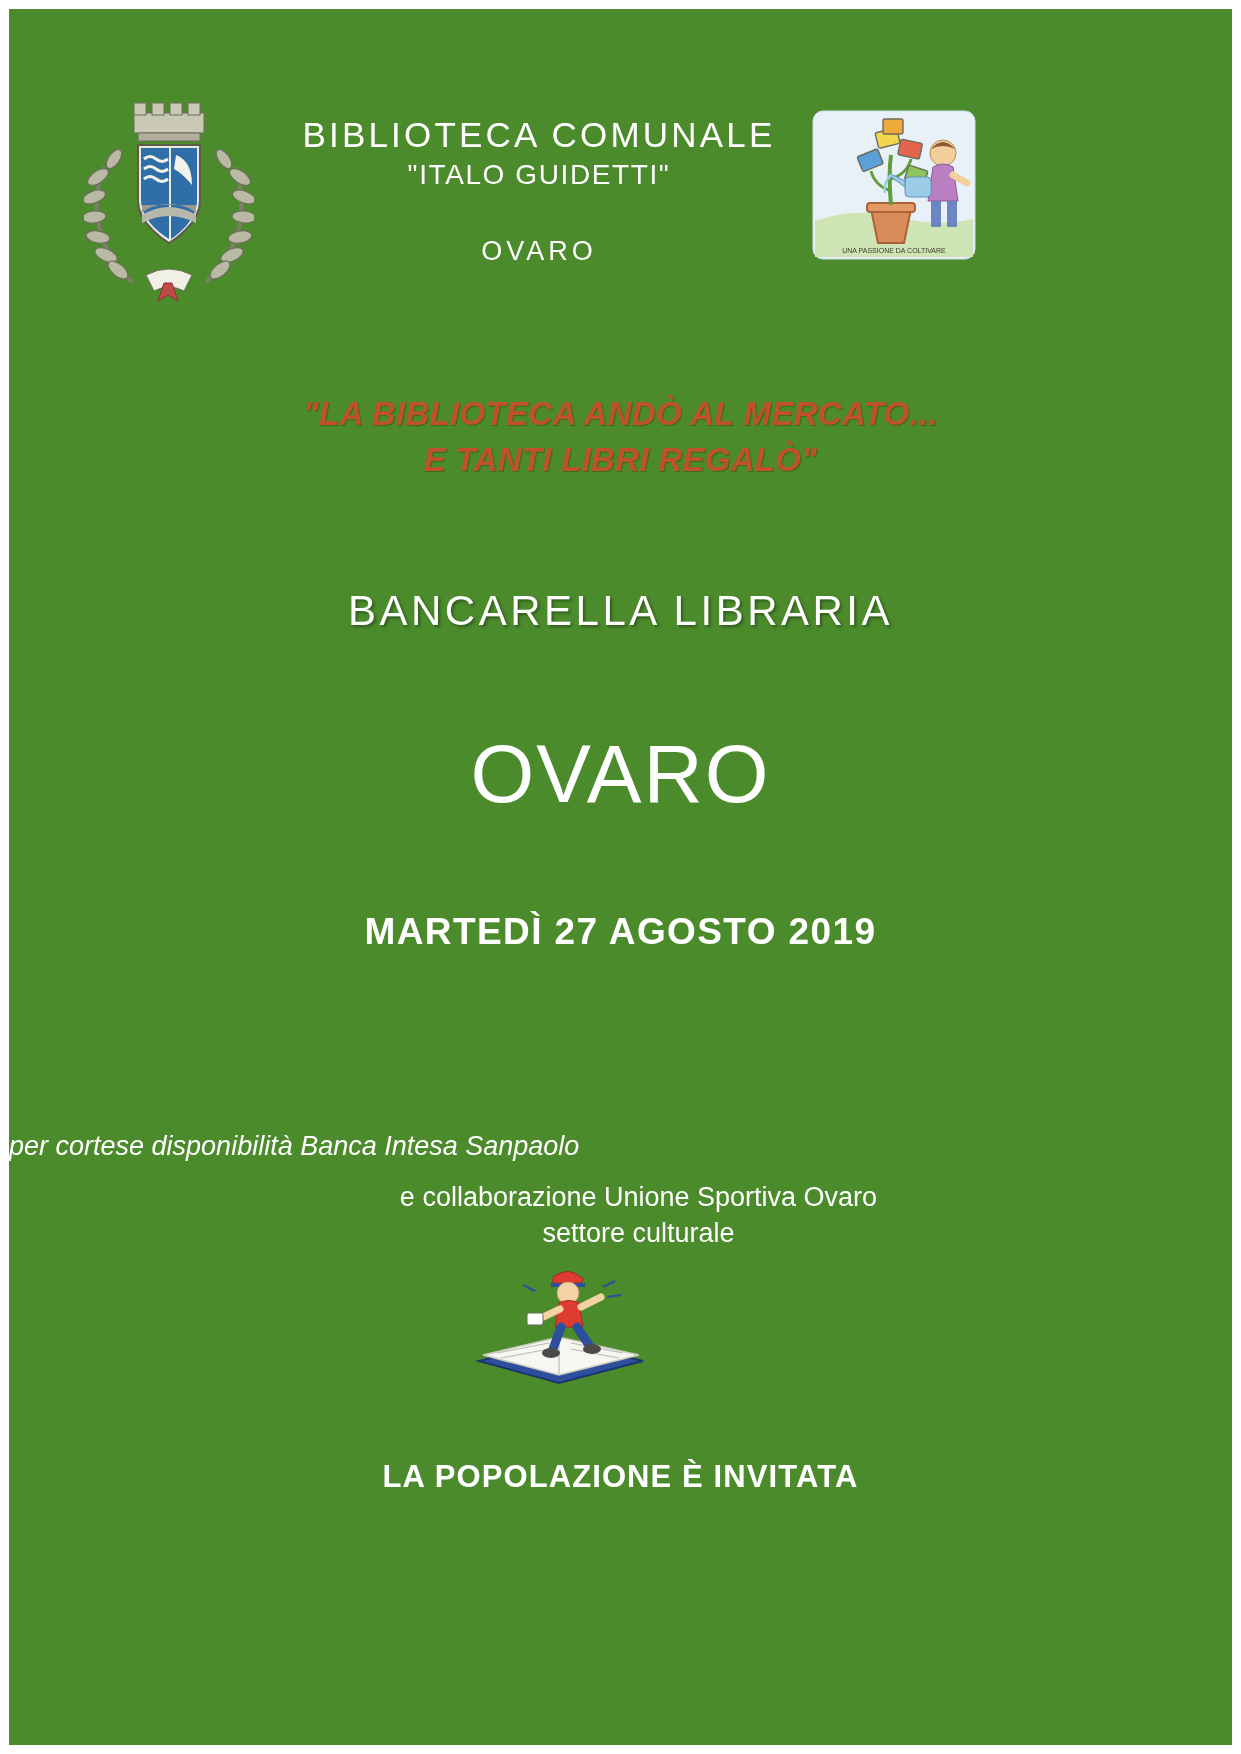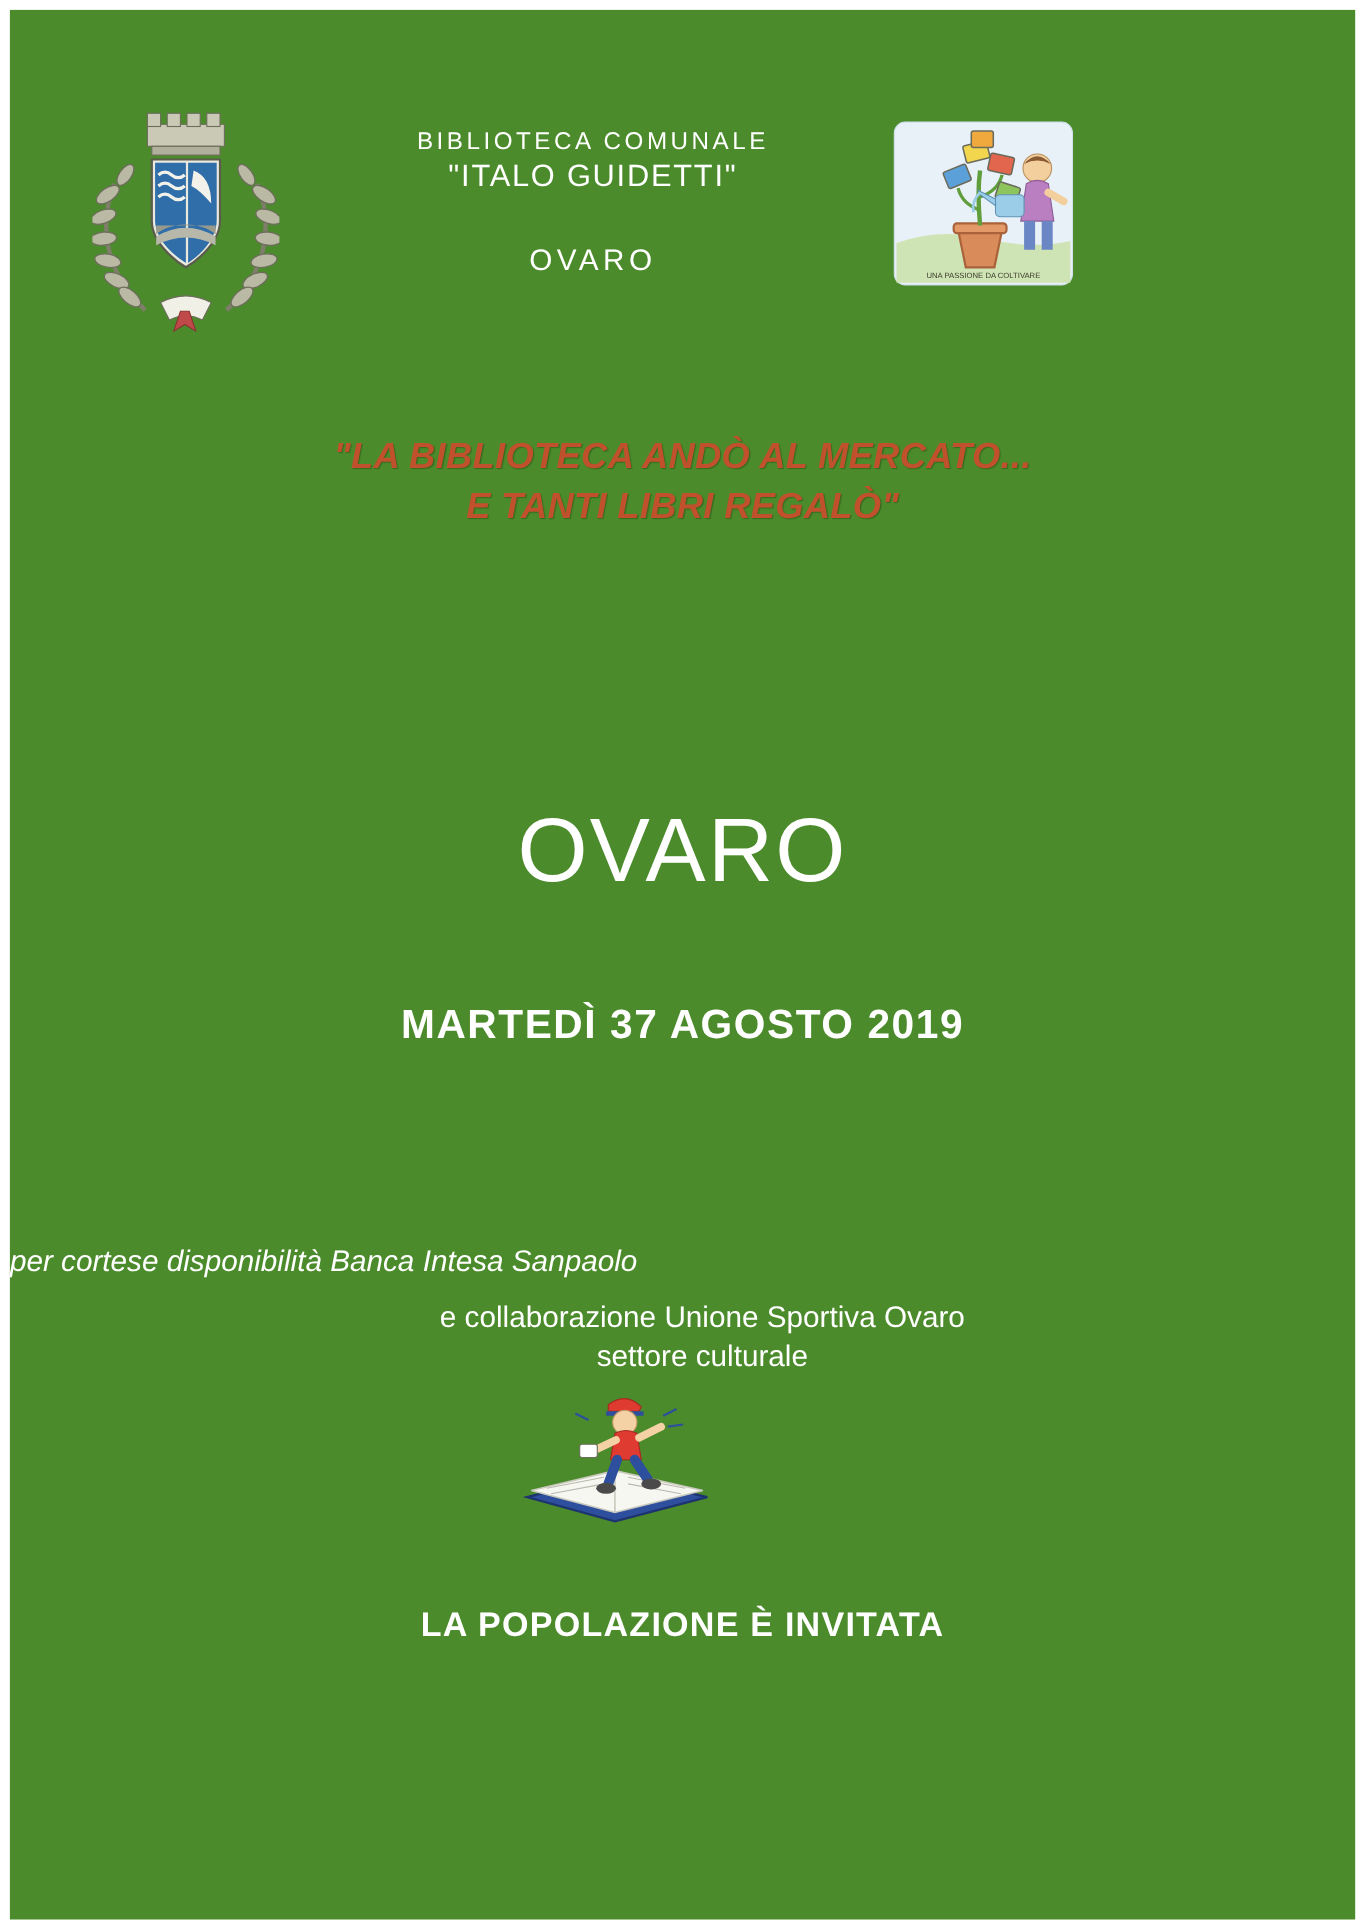--- a/index.html
+++ b/index.html
@@ -38,21 +38,21 @@
   }
   .header-text {
     position: absolute;
     left: 250px;
     top: 28px;
     width: 560px;
     text-align: center;
     color: #ffffff;
   }
   .header-line1 {
-    font-size: 22px;
+    font-size: 35px;
     letter-spacing: 3.2px;
     font-weight: 400;
     line-height: 1.15;
     white-space: nowrap;
   }
   .header-line2 {
     font-size: 28px;
     letter-spacing: 1.6px;
     font-weight: 400;
     line-height: 1.25;
@@ -288,24 +288,25 @@
         <text x="85" y="148" font-size="7" fill="#3a3a2c" text-anchor="middle" font-family="Liberation Sans, sans-serif">UNA PASSIONE DA COLTIVARE</text>
       </svg>
     </div>
   </div>
 
   <div class="quote-title">
     <div>"LA BIBLIOTECA ANDÒ AL MERCATO...</div>
     <div>E TANTI LIBRI REGALÒ"</div>
   </div>
 
+  <div class="subtitle">BANCARELLA LIBRARIA</div>
 
   <div class="bigtown">OVARO</div>
 
-  <div class="date">MARTEDÌ  37 AGOSTO 2019</div>
+  <div class="date">MARTEDÌ  27 AGOSTO 2019</div>
 
 
 
   <div class="sponsor">per cortese disponibilità Banca Intesa Sanpaolo</div>
 
   <div class="collab">
     <div>e collaborazione Unione Sportiva Ovaro</div>
     <div>settore culturale</div>
   </div>
 

